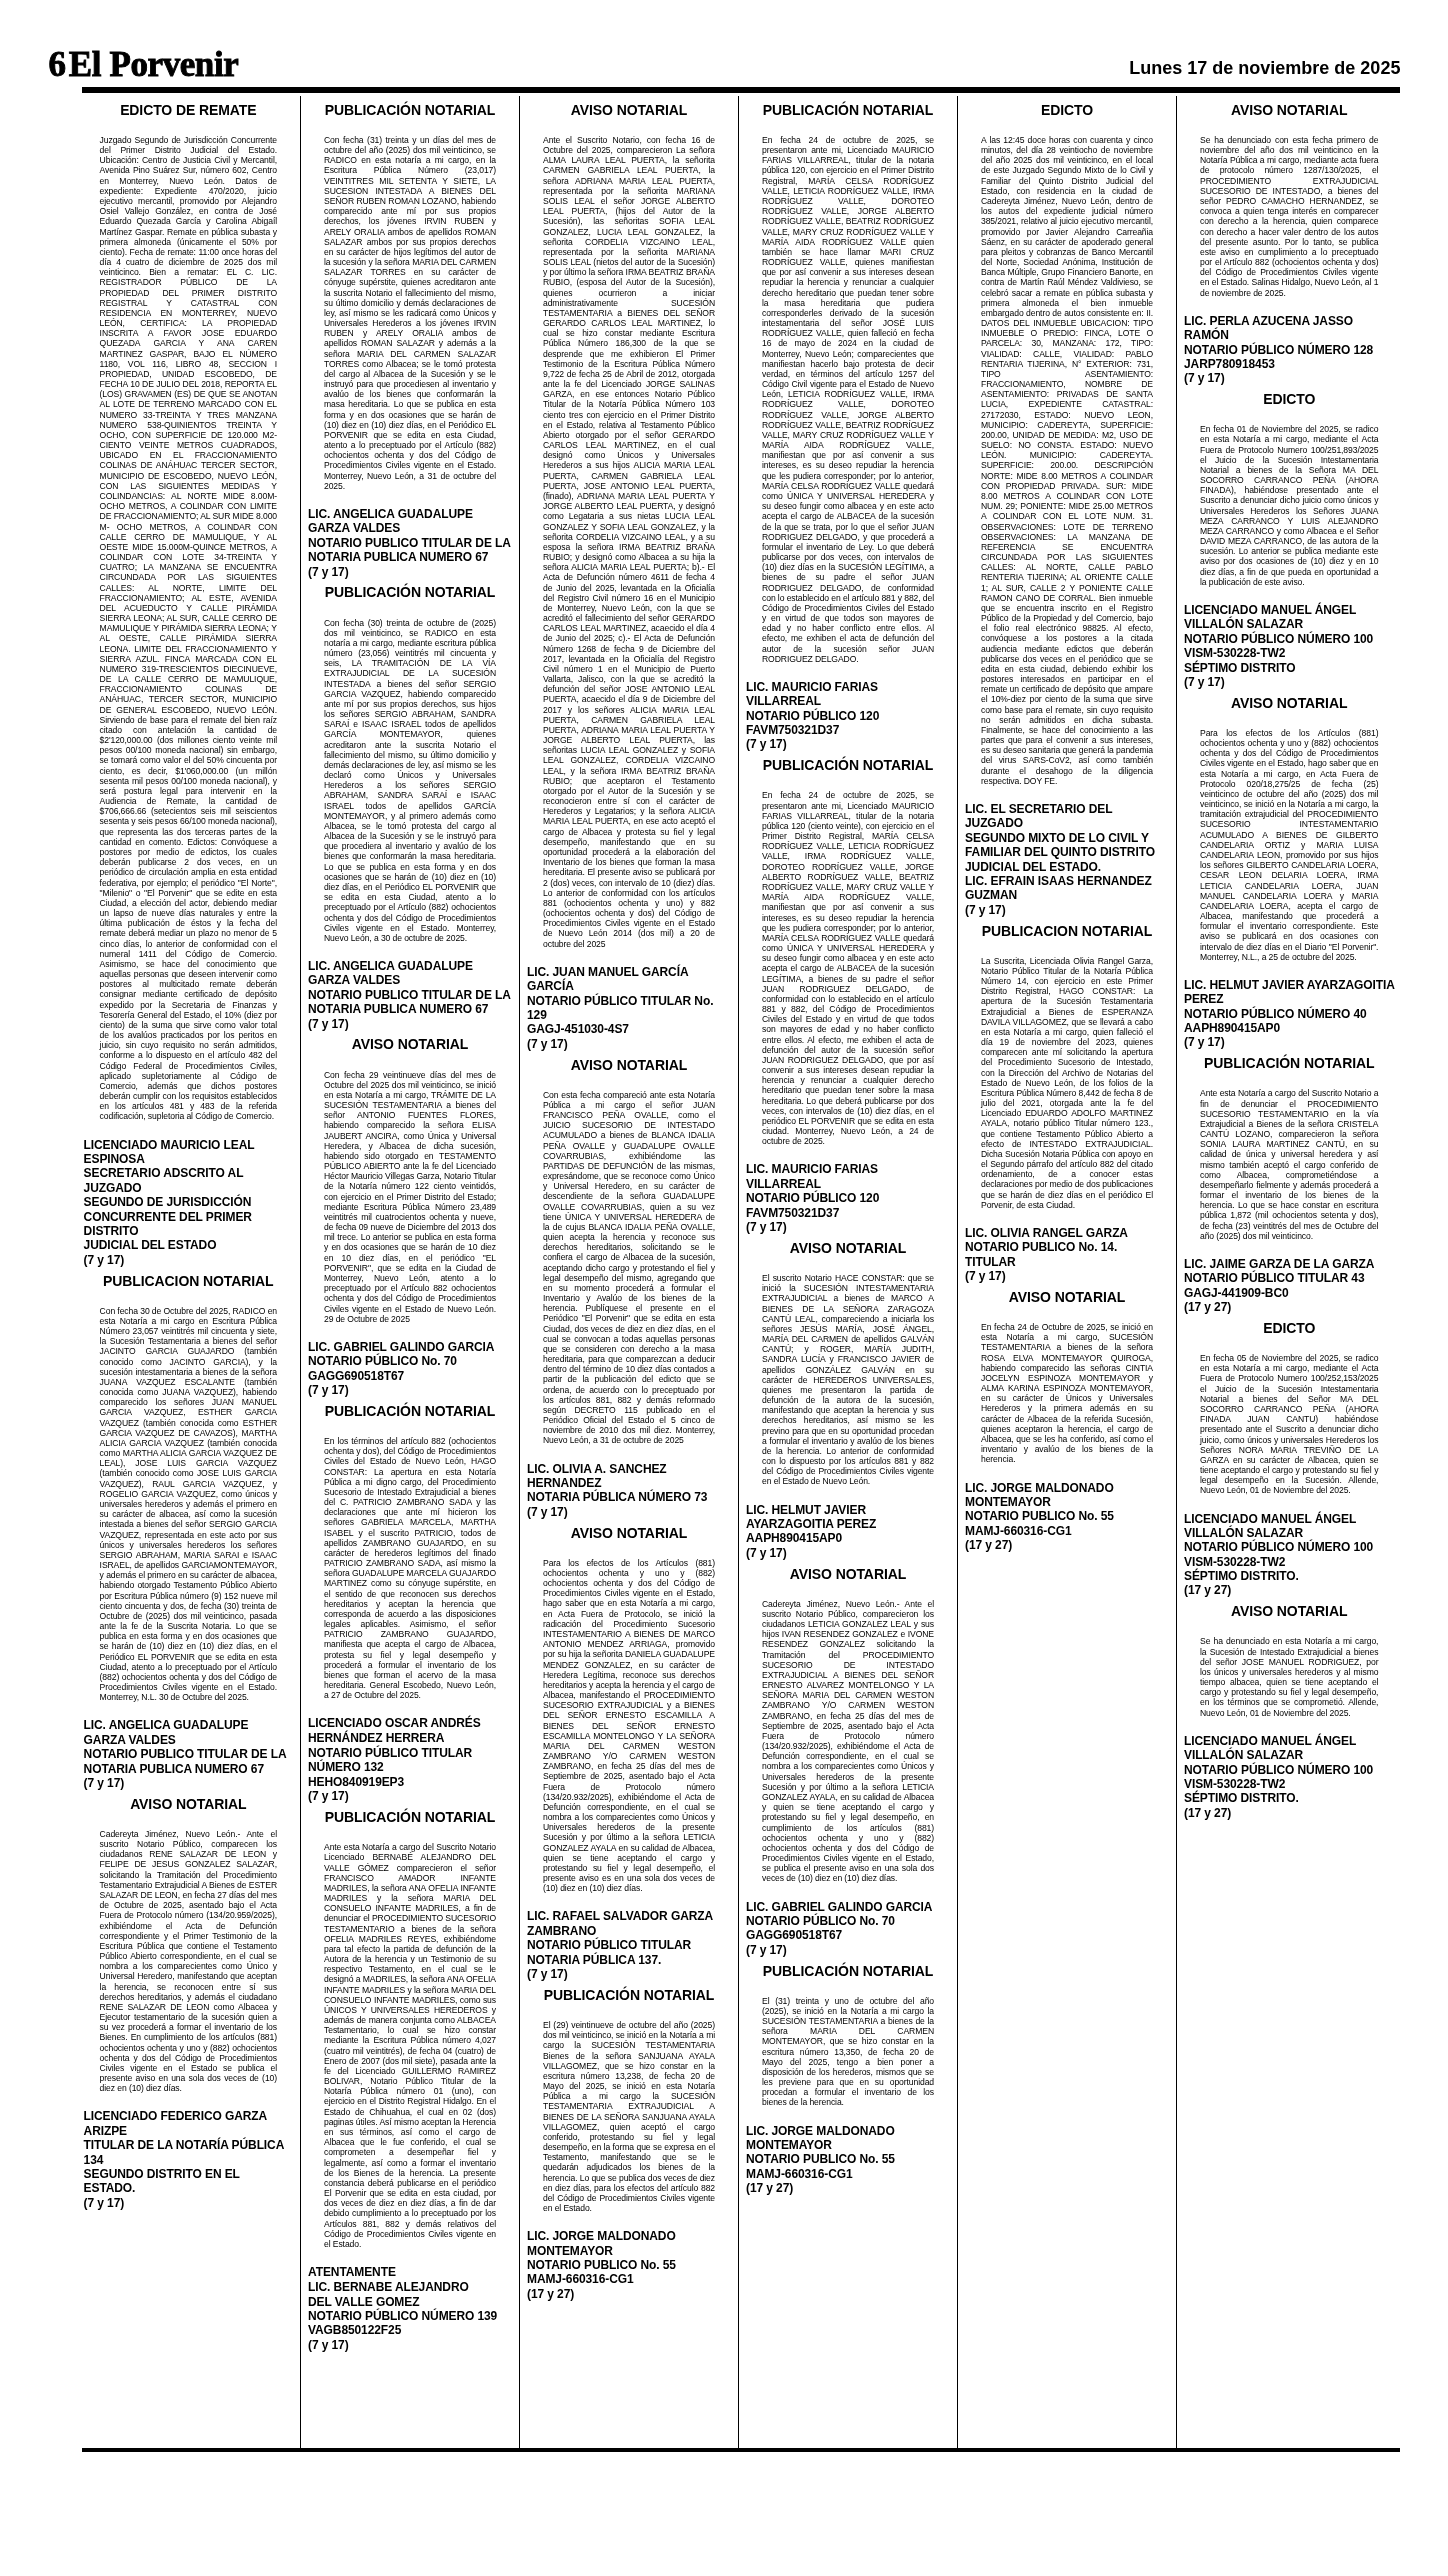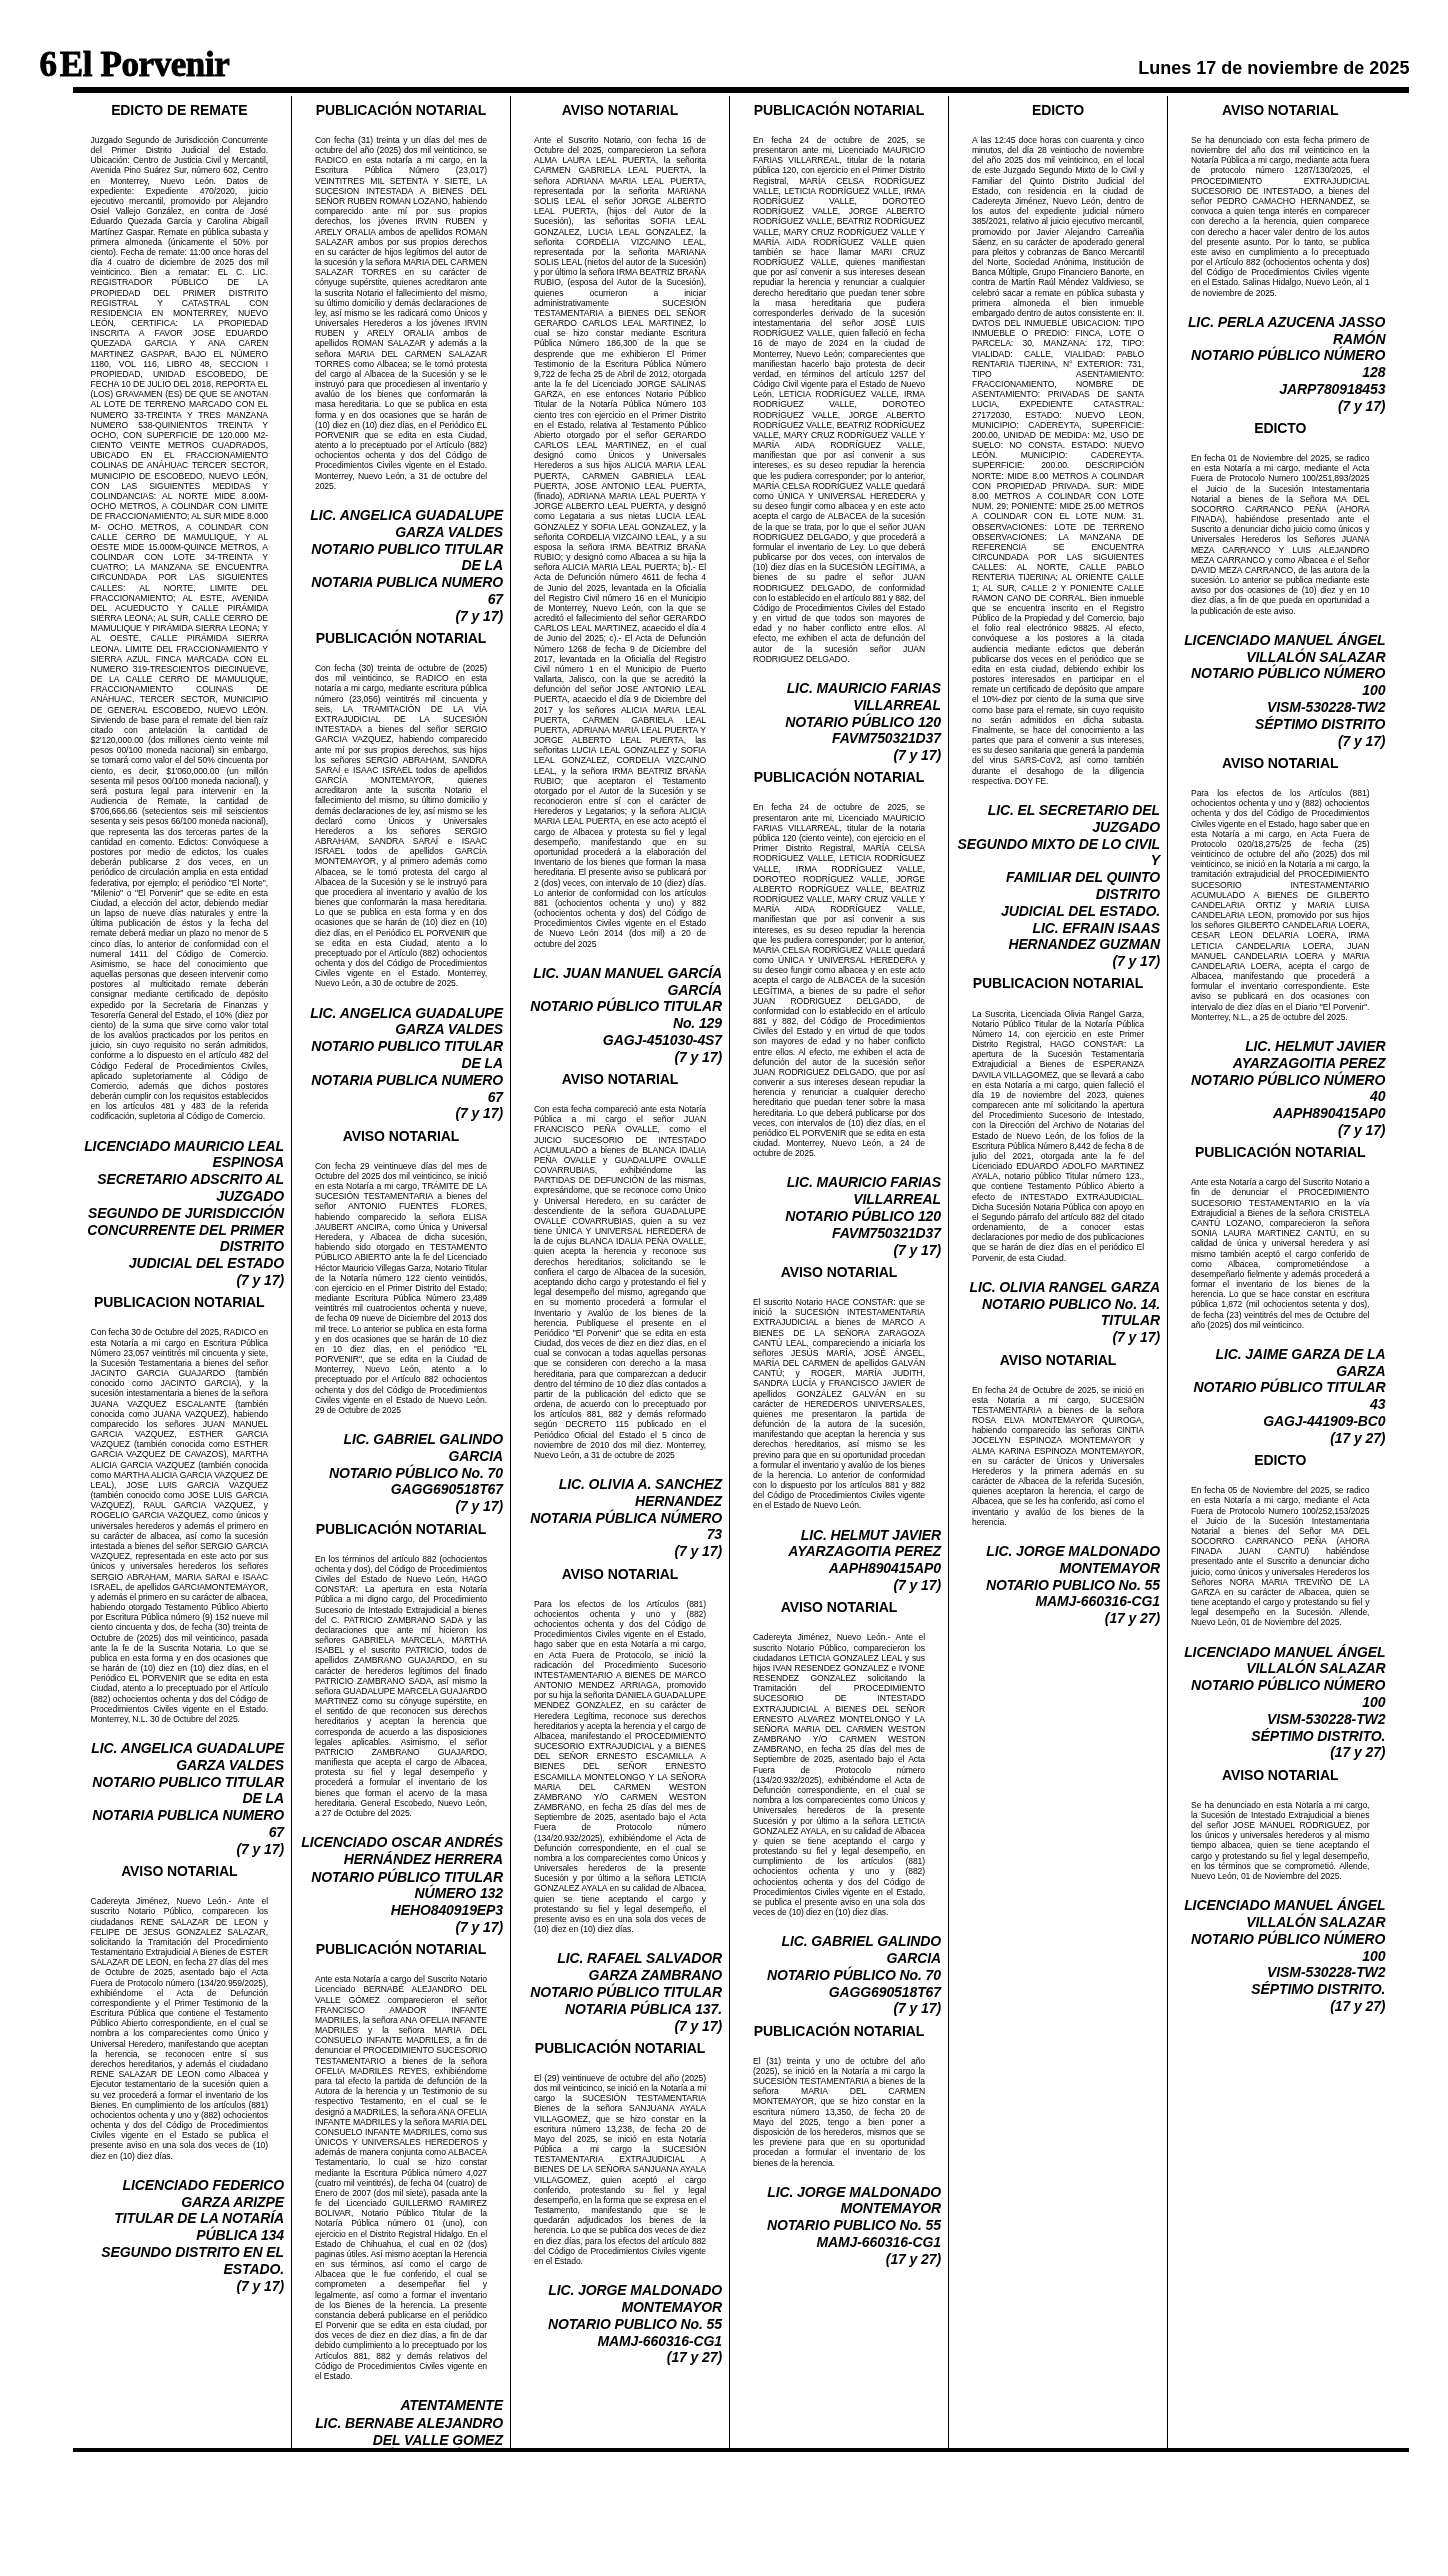--- a/index.html
+++ b/index.html
@@ -7,21 +7,21 @@
     margin: 0; padding: 0;
     background: #ffffff;
   }
   body {
     width: 1449px; height: 2576px;
     font-family: "Liberation Sans", sans-serif;
     color: #000;
     position: relative;
     overflow: hidden;
   }
-  .page { width: 1449px; height: 2576px; position: relative; padding: 0 24px; }
+  .page { width: 1449px; height: 2576px; position: relative; padding: 0 33px; }
 
   
   .masthead {
     height: 87px;
     display: flex;
     align-items: flex-end;
     justify-content: space-between;
     padding: 0 15.6px 4.7px 15.6px;
   }
   .brand {
@@ -83,27 +83,26 @@
   .ad-body {
     font-size: 8.6px;
     line-height: 1.185;
     text-align: justify;
     text-justify: inter-word;
     hyphens: auto;
     letter-spacing: -0.1px;
     margin: 16px;
   }
   .sig {
-    text-align: right;
+    text-align: left;
     font-weight: bold;
-    font-size: 14px;
+    font-size: 12px;
     line-height: 1.2;
     letter-spacing: -0.1px;
     margin: 0.8px 0 0 0;
-    font-style: italic;
   }
 </style>
 </head>
 <body>
 
 <div class="page">
 
   <div class="masthead">
     <div class="brand">
       <span class="pagenum">6</span><span>El Porvenir</span>

